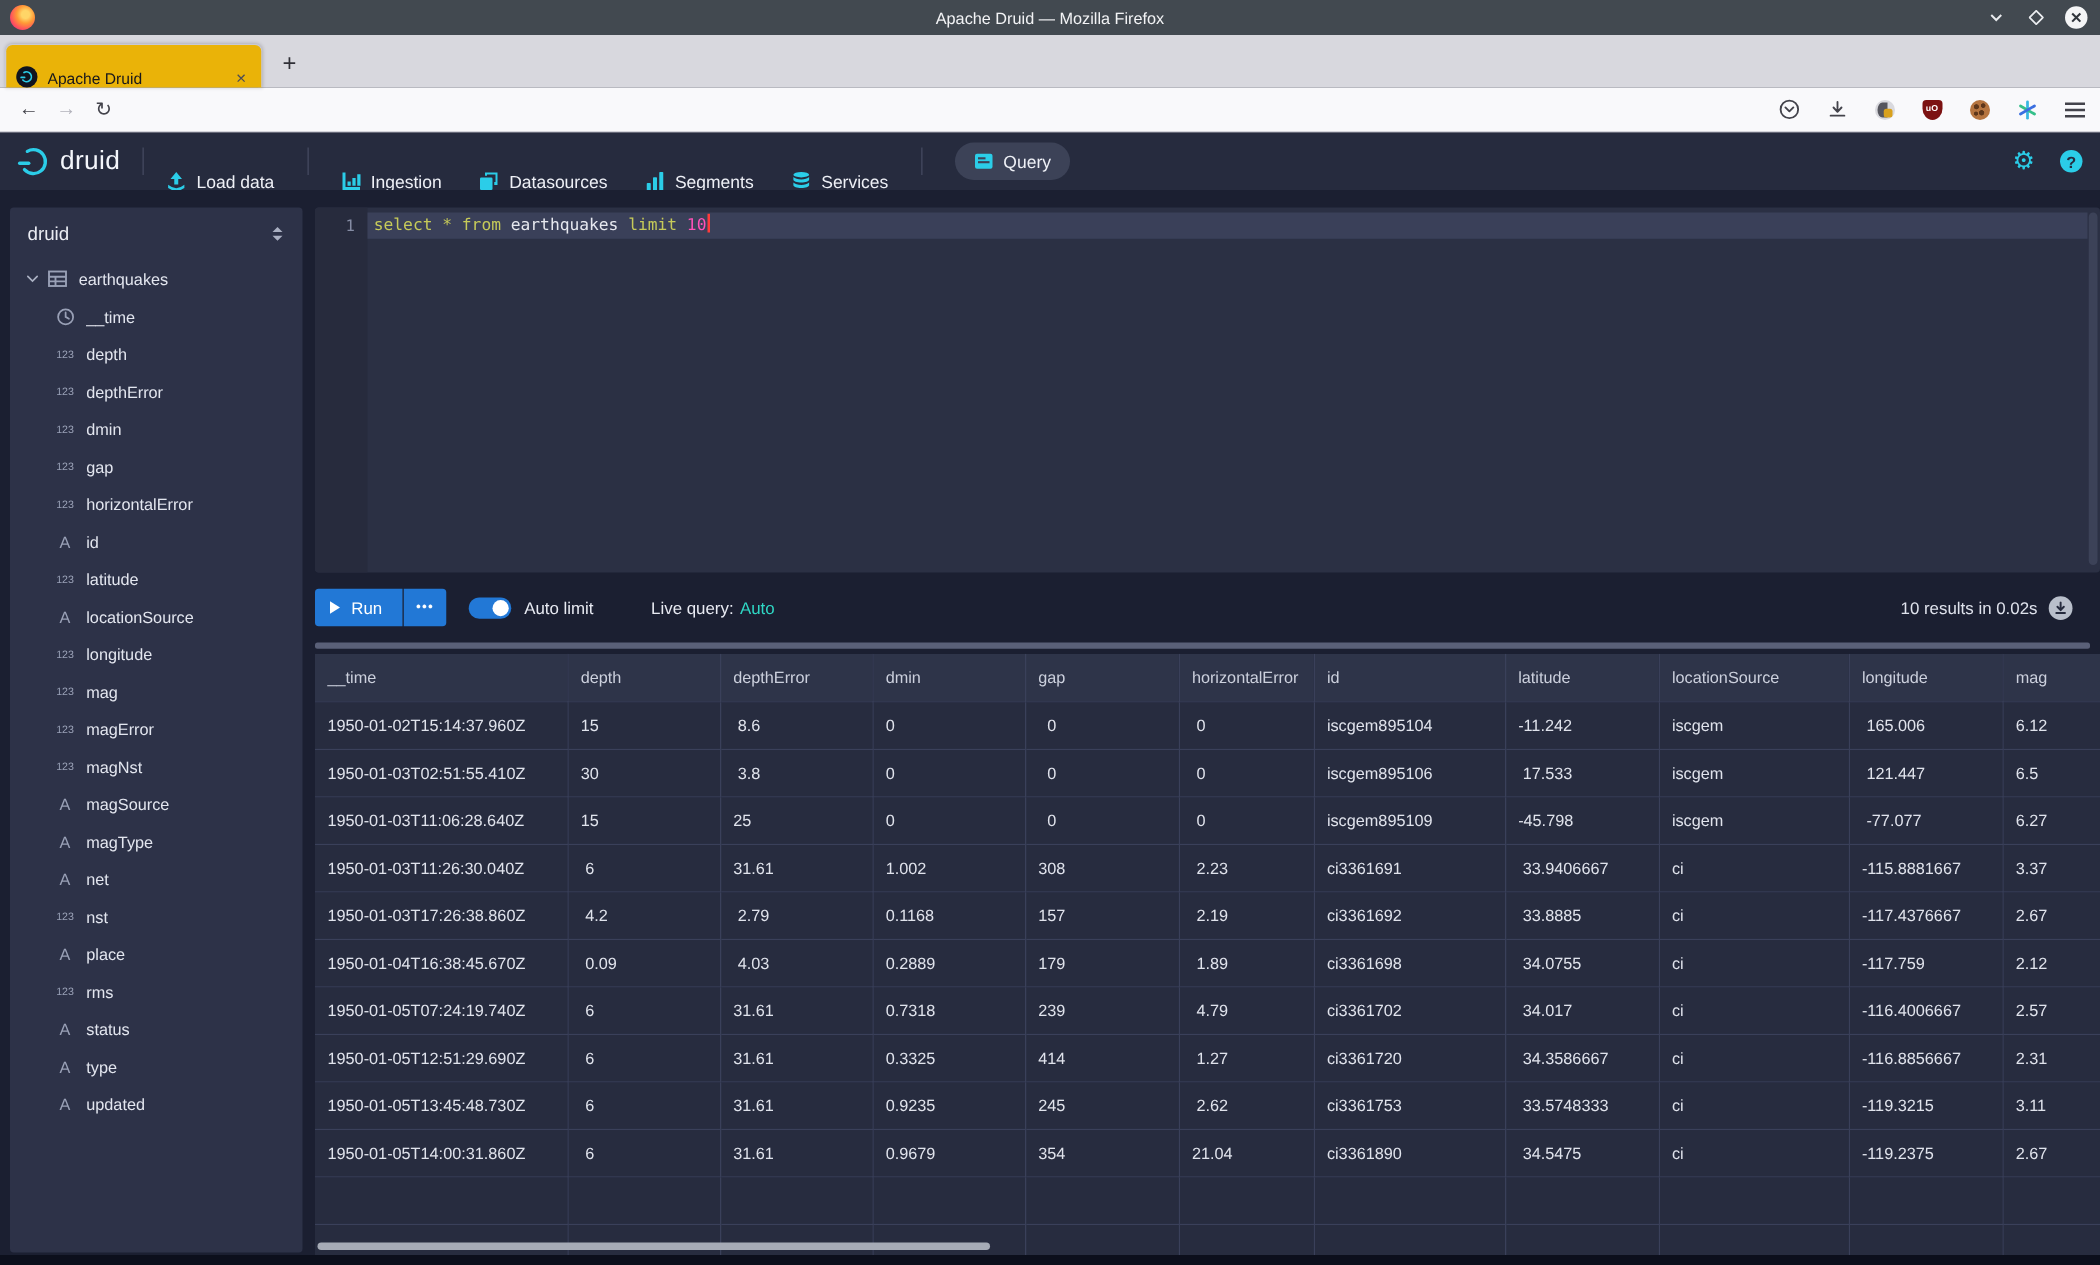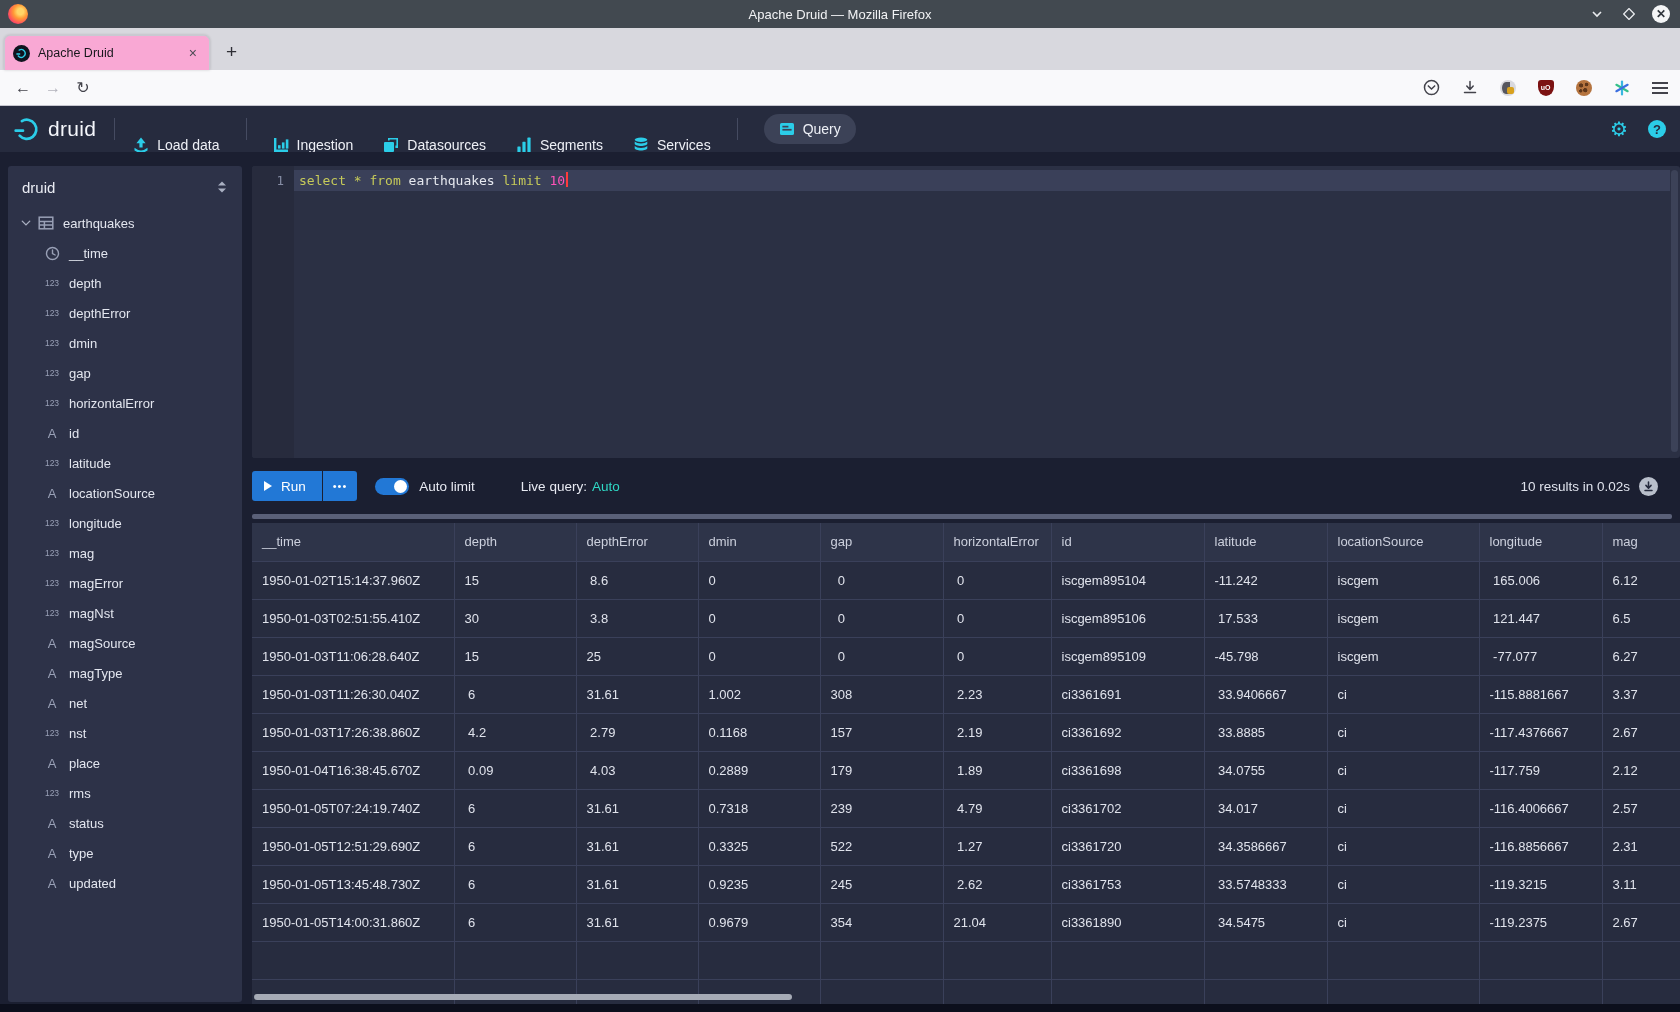--- a/index.html
+++ b/index.html
@@ -9,22 +9,22 @@
   
   .titlebar { height:28px; background:#424950; display:flex; align-items:center; position:relative; }
   .ff-logo { width:20px; height:20px; border-radius:50%; margin-left:8px;
     background:radial-gradient(circle at 62% 38%, #ffd567 0 18%, #ff9a36 40%, #ff4f5e 68%, #c22a8a 95%); }
   .win-title { position:absolute; left:0; right:0; text-align:center; color:#f2f3f5; font-size:13px; }
   .win-controls { margin-left:auto; display:flex; align-items:center; gap:14px; padding-right:10px; z-index:2; }
   .wc { width:18px; height:18px; display:flex; align-items:center; justify-content:center; color:#e9ebee; }
   .wc-close { background:#f4f5f6; border-radius:50%; color:#30353c; font-size:12px; font-weight:bold; }
 
   .tabbar { height:42px; background:#d8d8de; display:flex; align-items:flex-end; }
-  .tab { width:206px; height:35px; margin-left:4px; background:#f9a8d4; border:1px solid #c9c9d2; border-bottom:none;
-         border-radius:6px 6px 0 0; display:flex; align-items:center; padding:0 8px; box-shadow:0 0 3px rgba(0,0,0,.18); }
+  .tab { width:206px; height:35px; margin-left:4px; background:#eab308; border:1px solid #c9c9d2; border-bottom:none;
+         border-radius:6px 6px 0 0; display:flex; align-items:flex-end; padding:0 8px; box-shadow:0 0 3px rgba(0,0,0,.18); }
   .favicon { width:17px; height:17px; border-radius:50%; background:#10141f; display:flex; align-items:center; justify-content:center; }
   .tab-label { font-size:12.5px; color:#17171c; margin-left:8px; flex:1; white-space:nowrap; overflow:hidden; }
   .tab-close { color:#4c4c55; font-size:14px; padding:0 4px; }
   .newtab { font-size:19px; color:#2f2f36; margin-left:16px; margin-bottom:7px; }
 
   .navbar { height:36px; background:#f9f9fb; border-bottom:1px solid #c6c6cf; display:flex; align-items:center; }
   .nav-btn { font-size:16px; color:#43434b; width:30px; text-align:center; }
   .nav-btn.disabled { color:#b2b2bb; }
   .urlbar { width:1000px; height:28px; margin-left:96px; background:#ffffff; border:1px solid #d2d2da; border-radius:5px;
             display:flex; align-items:center; padding:0 8px; }
@@ -553,21 +553,21 @@
               <td> 34.017</td>
               <td>ci</td>
               <td>-116.4006667</td>
               <td>2.57</td>
             </tr>
             <tr>
               <td>1950-01-05T12:51:29.690Z</td>
               <td> 6</td>
               <td>31.61</td>
               <td>0.3325</td>
-              <td>522</td>
+              <td>414</td>
               <td> 1.27</td>
               <td>ci3361720</td>
               <td> 34.3586667</td>
               <td>ci</td>
               <td>-116.8856667</td>
               <td>2.31</td>
             </tr>
             <tr>
               <td>1950-01-05T13:45:48.730Z</td>
               <td> 6</td>

